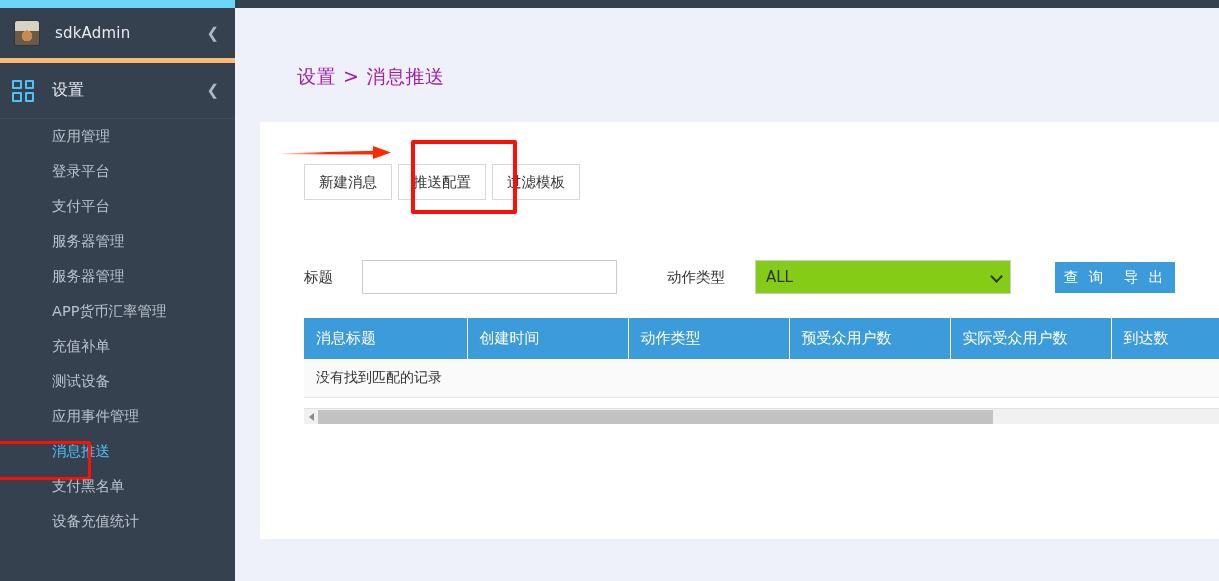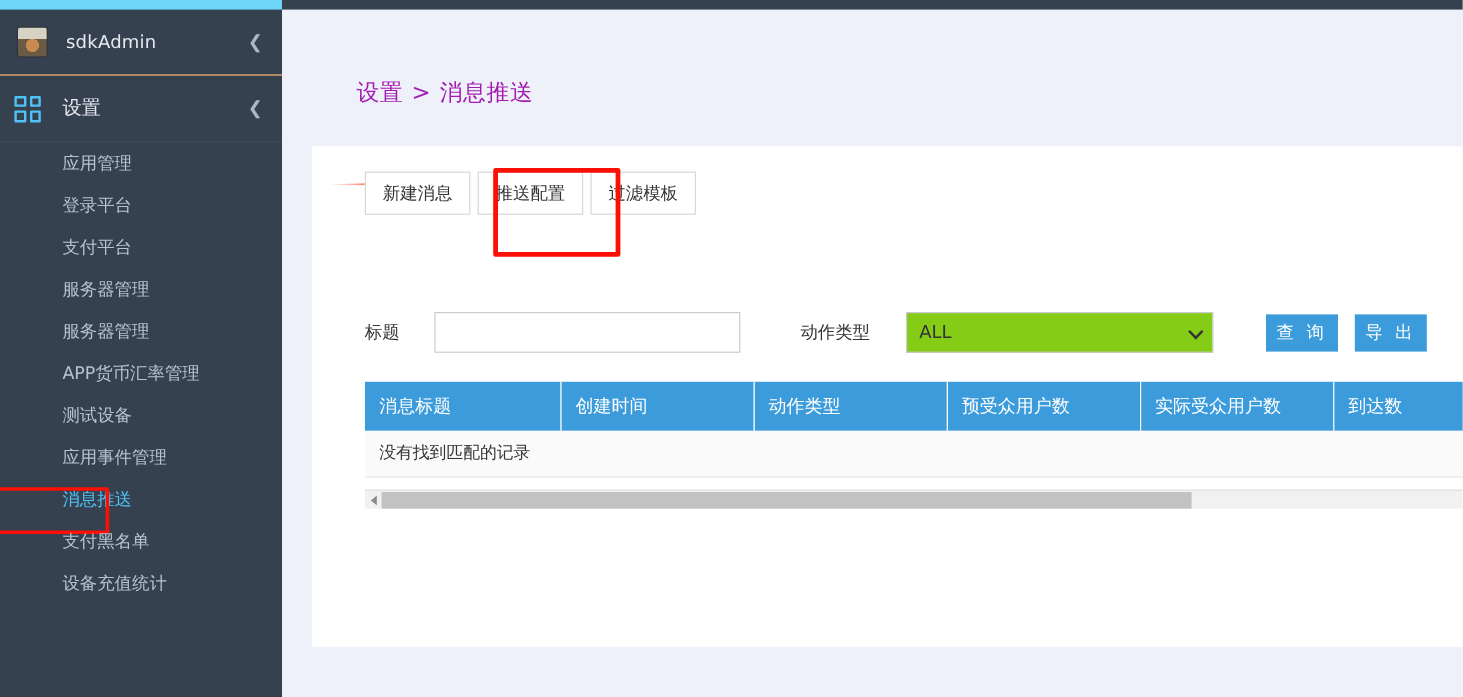--- a/index.html
+++ b/index.html
@@ -17,21 +17,21 @@
     width: 235px; height: 581px;
     background: #364150;
     overflow: hidden;
   }
   #sidebar-topbar {
     height: 8px; background: #6dd6f8; width: 235px;
   }
   .user-row {
     height: 55px; display: flex; align-items: center;
     padding: 0 16px 0 14px;
-    border-bottom: 1px solid #fdba74;
+    border-bottom: 5px solid #fdba74;
   }
   .avatar {
     width: 26px; height: 26px; border-radius: 3px;
     background:
       radial-gradient(circle at 50% 62%, #c98a52 0 28%, rgba(0,0,0,0) 29%),
       linear-gradient(180deg,#d8d2c4 0 40%, #6b5a45 41% 100%),
       #5a4a38;
     border: 1px solid #2c3543;
     flex: 0 0 auto;
   }
@@ -85,21 +85,21 @@
   #breadcrumb .sep { margin: 0 7px; }
 
   #card {
     position: absolute; left: 25px; top: 122px;
     width: 959px; height: 417px;
     background: #ffffff;
   }
 
   
   #tabs {
-    position: absolute; left: 44px; top: 21px;
+    position: absolute; left: 44px; top: 42px;
     display: flex; gap: 6px;
   }
   .tab {
     height: 36px; min-width: 78px;
     border: 1px solid #d8d8d8; background: #fff;
     color: #333; font-size: 14.5px;
     display: flex; align-items: center; justify-content: center;
     padding: 0 14px;
   }
   #tab-highlight {
@@ -135,21 +135,21 @@
     -webkit-appearance: none; appearance: none;
     font-family: "DejaVu Sans", "Liberation Sans", sans-serif;
   }
   .select-caret {
     position: absolute; right: 10px; top: 12px;
     width: 9px; height: 9px;
     border-right: 2px solid #333; border-bottom: 2px solid #333;
     transform: rotate(45deg); pointer-events: none;
   }
   .btn {
-    height: 31px; width: 60px; margin-left: 14px;
+    height: 31px; width: 60px; 
     background: #3c9bdb; color: #fff; border: none;
     font-size: 14.5px; letter-spacing: 3px;
     display: flex; align-items: center; justify-content: center;
     font-family: "DejaVu Sans", "Liberation Sans", sans-serif;
   }
   #btn-query { margin-left: 44px; }
 
   
   #table-wrap {
     position: absolute; left: 44px; top: 196px;
@@ -221,20 +221,23 @@
         <span>支付平台</span>
       </div>
     <div class="menu-item">
         <span>服务器管理</span>
       </div>
     <div class="menu-item">
         <span>服务器管理</span>
       </div>
     <div class="menu-item">
         <span>APP货币汇率管理</span>
+      </div>
+    <div class="menu-item">
+        <span>充值补单</span>
       </div>
     <div class="menu-item">
         <span>测试设备</span>
       </div>
     <div class="menu-item">
         <span>应用事件管理</span>
       </div>
     <div class="menu-item active boxed">
         <span>消息推送</span>
       </div>

